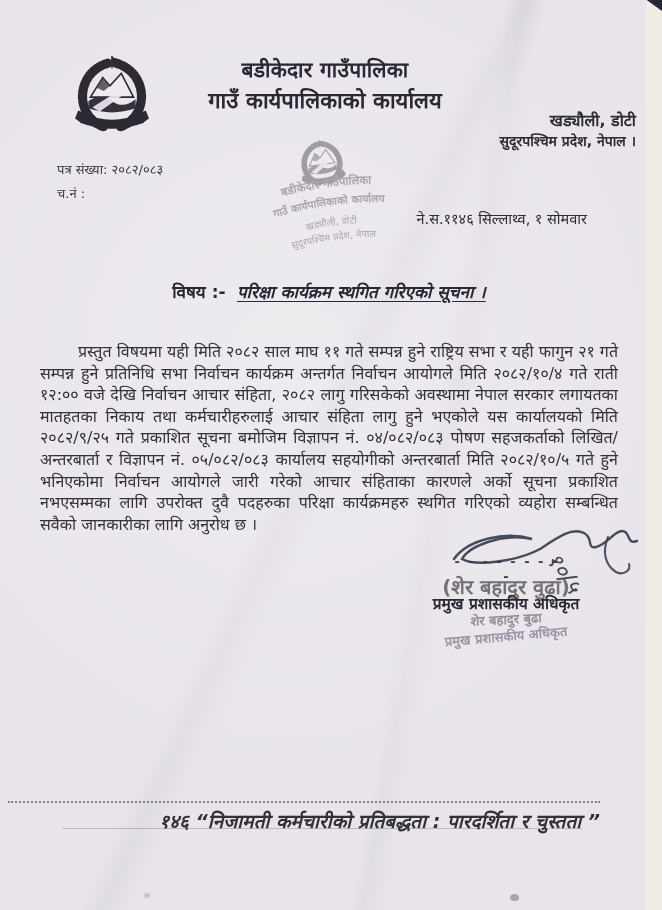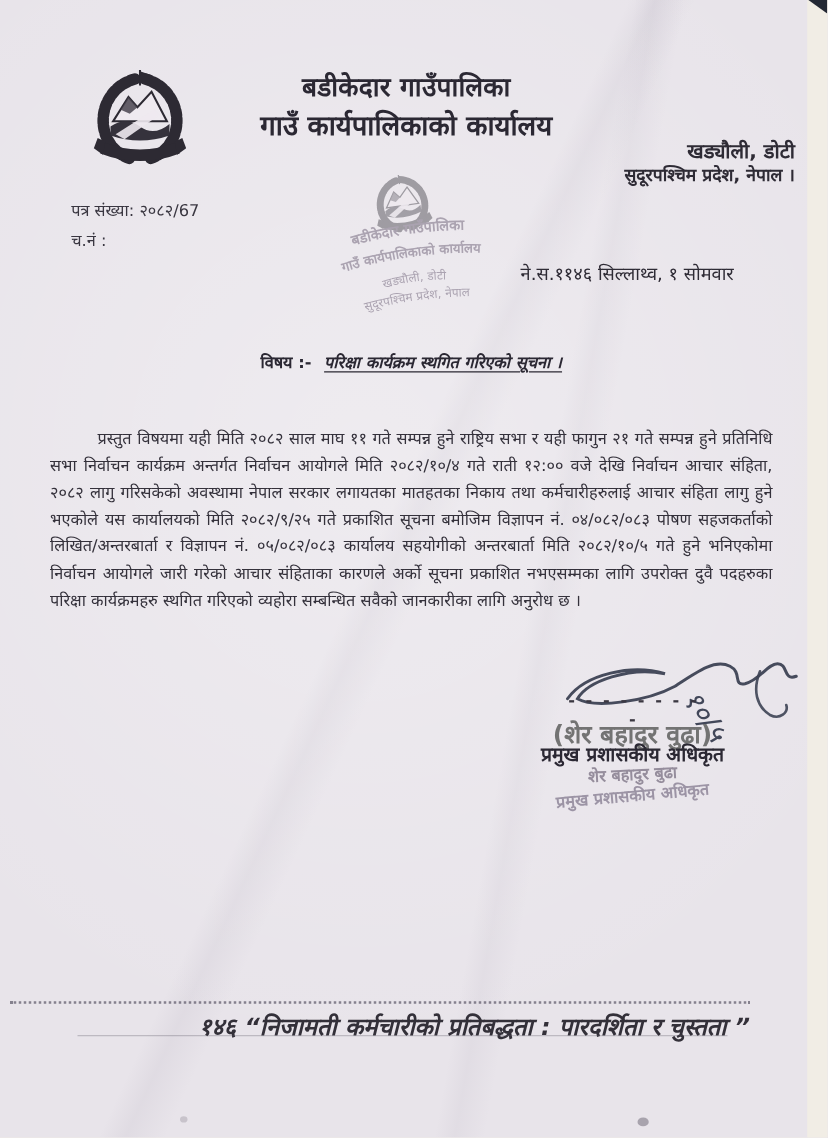--- a/index.html
+++ b/index.html
@@ -37,27 +37,27 @@
   .emblem{left:74px;top:54px;width:76px;height:80px;}
 
   .stamp-wrap{left:240px;top:138px;width:176px;height:122px;transform:rotate(-8deg);opacity:.8;}
   .stamp-wrap svg{width:100%;height:100%;}
   .stamp-wrap text{fill:#9b92a2;font-family:"DejaVu Sans", sans-serif;}
 
   .dateblock{right:75px;top:207px;width:280px;color:#2e2b35;}
   .dateblock .d1{font-size:16.5px;font-weight:bold;}
   .dateblock .d2{font-size:14.5px;margin-top:1px;}
 
-  .subject{left:40px;top:280px;width:578px;font-size:13px;color:#2b2833;}
+  .subject{left:40px;top:280px;width:578px;font-size:17px;color:#2b2833;}
   .subject .lbl{font-weight:bold;margin-right:6px;}
   .subject .ttl{font-weight:bold;font-style:italic;text-decoration:underline;text-underline-offset:3px;}
 
   .bodytext{
     left:40px;top:341px;width:578px;
-    font-size:13px;line-height:21.6px;color:#34313b;
+    font-size:16px;line-height:21.6px;color:#34313b;
     text-align:justify;text-indent:38px;
   }
 
   .sig-svg{left:440px;top:519px;width:206px;height:64px;}
   .hand-note{
     left:566px;top:545px;font-size:23px;color:#424759;
     transform:rotate(56deg);transform-origin:left top;font-style:italic;
   }
   .dashes{left:448px;top:554px;width:118px;text-align:center;font-weight:bold;letter-spacing:2px;font-size:13px;color:#3a3741;}
   .sig-name{left:433px;top:573px;width:146px;text-align:center;font-size:20px;font-weight:bold;color:#737373;}
@@ -98,21 +98,21 @@
 
   <div class="abs title1 center">बडीकेदार गाउँपालिका</div>
   <div class="abs title2 center">गाउँ कार्यपालिकाको कार्यालय</div>
 
   <div class="abs addr right">
     <div class="l1">खड्यौली, डोटी</div>
     <div class="l2">सुदूरपश्चिम प्रदेश, नेपाल ।</div>
   </div>
 
   <div class="abs refblock">
-    <div>पत्र संख्या: २०८२/67</div>
+    <div>पत्र संख्या: २०८२/०८३</div>
     <div>च.नं :</div>
   </div>
 
   <div class="abs stamp-wrap">
     <svg viewBox="0 0 170 122">
       <defs>
         <path id="arc1" d="M 8 58 Q 85 40 162 58"></path>
         <path id="arc2" d="M 4 77 Q 85 58 166 77"></path>
         <path id="arc3" d="M 42 93 Q 85 82 128 93"></path>
         <path id="arc4" d="M 20 109 Q 85 96 150 109"></path>

